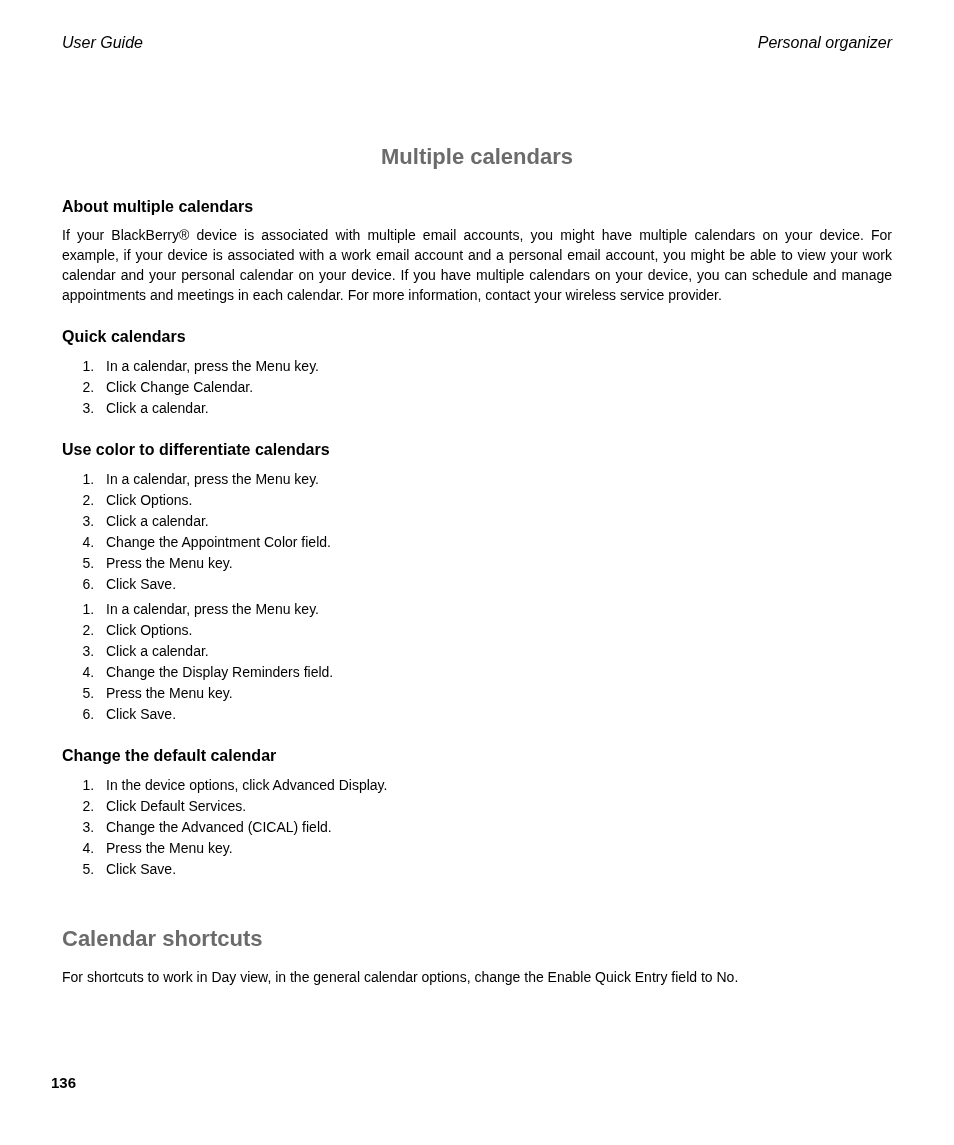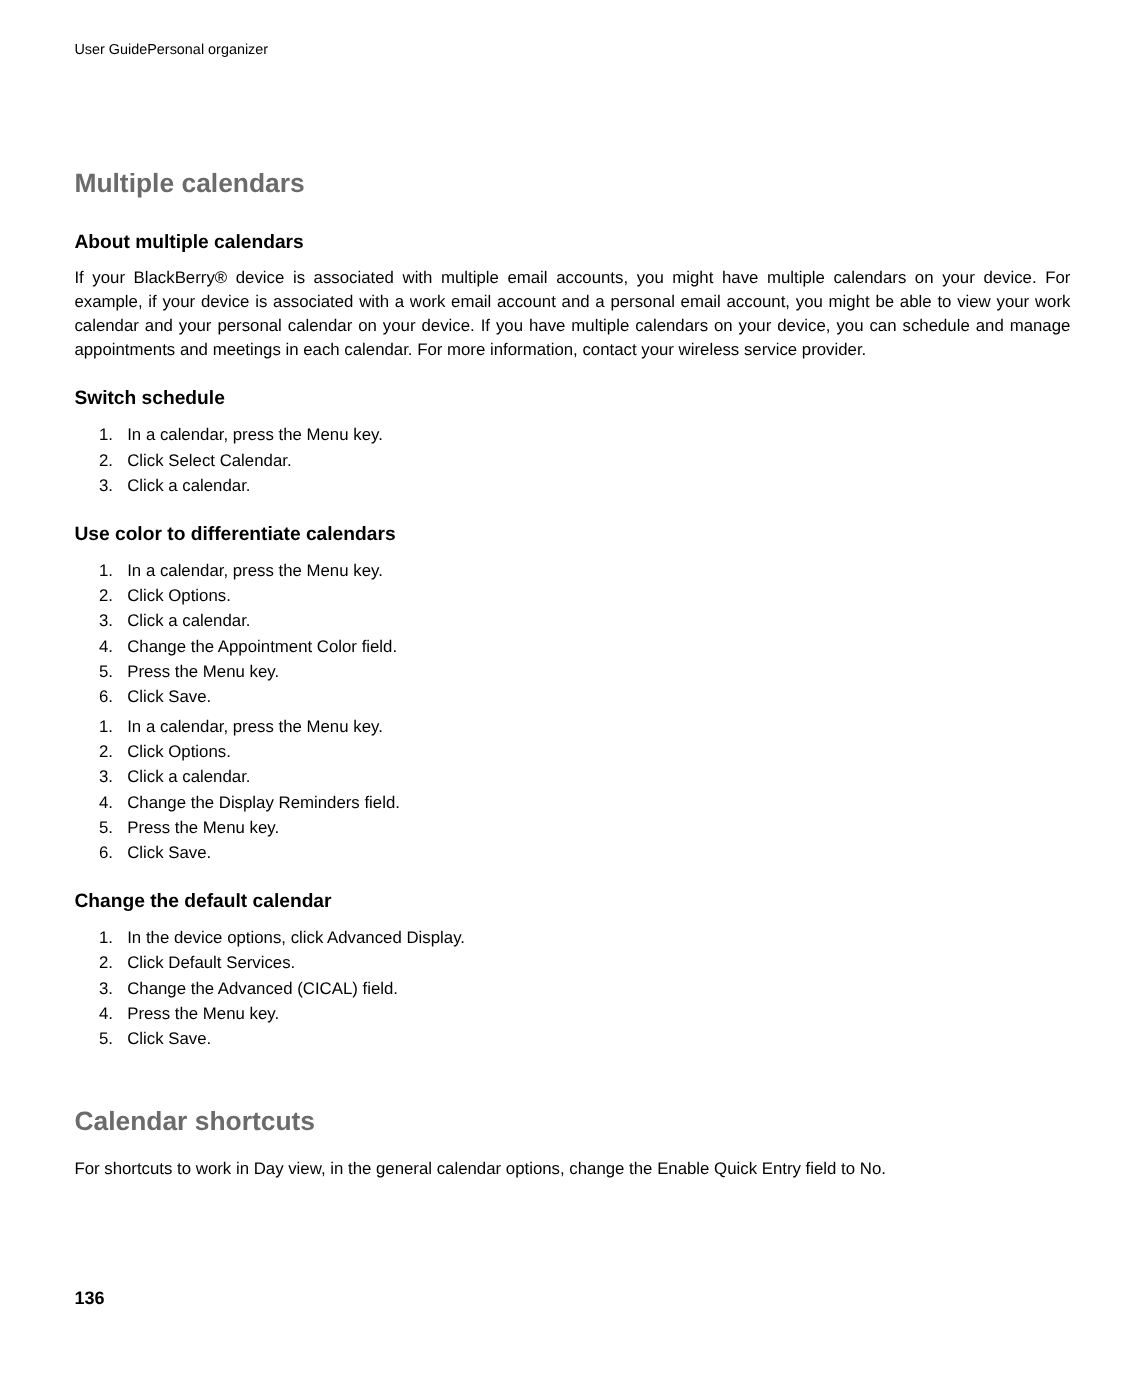--- a/index.html
+++ b/index.html
@@ -11,28 +11,31 @@
   }
   .page {
     width: 954px;
     height: 1145px;
     box-sizing: border-box;
     padding: 34px 62px 30px 62px;
     position: relative;
   }
   .header-row {
     display: flex;
-    font-size: 12px;
+    justify-content: space-between;
+    font-size: 16px;
+    font-style: italic;
   }
   .h1 {
     font-size: 22px;
     font-weight: bold;
     color: #6b6b6b;
     margin-top: 92px;
     margin-bottom: 28px;
+    text-align: center;
   }
   .h2 {
     font-size: 16px;
     font-weight: bold;
     margin-top: 22px;
     margin-bottom: 10px;
   }
   .para {
     font-size: 14px;
     line-height: 1.42;
@@ -51,21 +54,21 @@
   }
   .h1b {
     font-size: 22px;
     font-weight: bold;
     color: #6b6b6b;
     margin-top: 46px;
     margin-bottom: 16px;
   }
   .footer {
     position: absolute;
-    left: 62px;
+    left: 51px;
     bottom: 54px;
     font-size: 15px;
     font-weight: bold;
   }
   b { font-weight: normal; }
 </style>
 </head>
 <body>
 
 <div class="page">
@@ -73,24 +76,24 @@
   <div class="header-row">
     <span>User Guide</span>
     <span>Personal organizer</span>
   </div>
 
   <div class="h1">Multiple calendars</div>
 
   <div class="h2">About multiple calendars</div>
   <div class="para">If your BlackBerry® device is associated with multiple email accounts, you might have multiple calendars on your device. For example, if your device is associated with a work email account and a personal email account, you might be able to view your work calendar and your personal calendar on your device. If you have multiple calendars on your device, you can schedule and manage appointments and meetings in each calendar. For more information, contact your wireless service provider.</div>
 
-  <div class="h2">Switch schedule</div>
+  <div class="h2">Quick calendars</div>
   <ol class="steps">
     <li><span>In a calendar, press the </span><b>Menu</b><span> key.</span></li>
-    <li><span>Click </span><b>Select Calendar</b><span>.</span></li>
+    <li><span>Click </span><b>Change Calendar</b><span>.</span></li>
     <li><span>Click a calendar.</span></li>
   </ol>
 
   <div class="h2">Use color to differentiate calendars</div>
   <ol class="steps">
     <li><span>In a calendar, press the </span><b>Menu</b><span> key.</span></li>
     <li><span>Click </span><b>Options</b><span>.</span></li>
     <li><span>Click a calendar.</span></li>
     <li><span>Change the </span><b>Appointment Color</b><span> field.</span></li>
     <li><span>Press the </span><b>Menu</b><span> key.</span></li>

